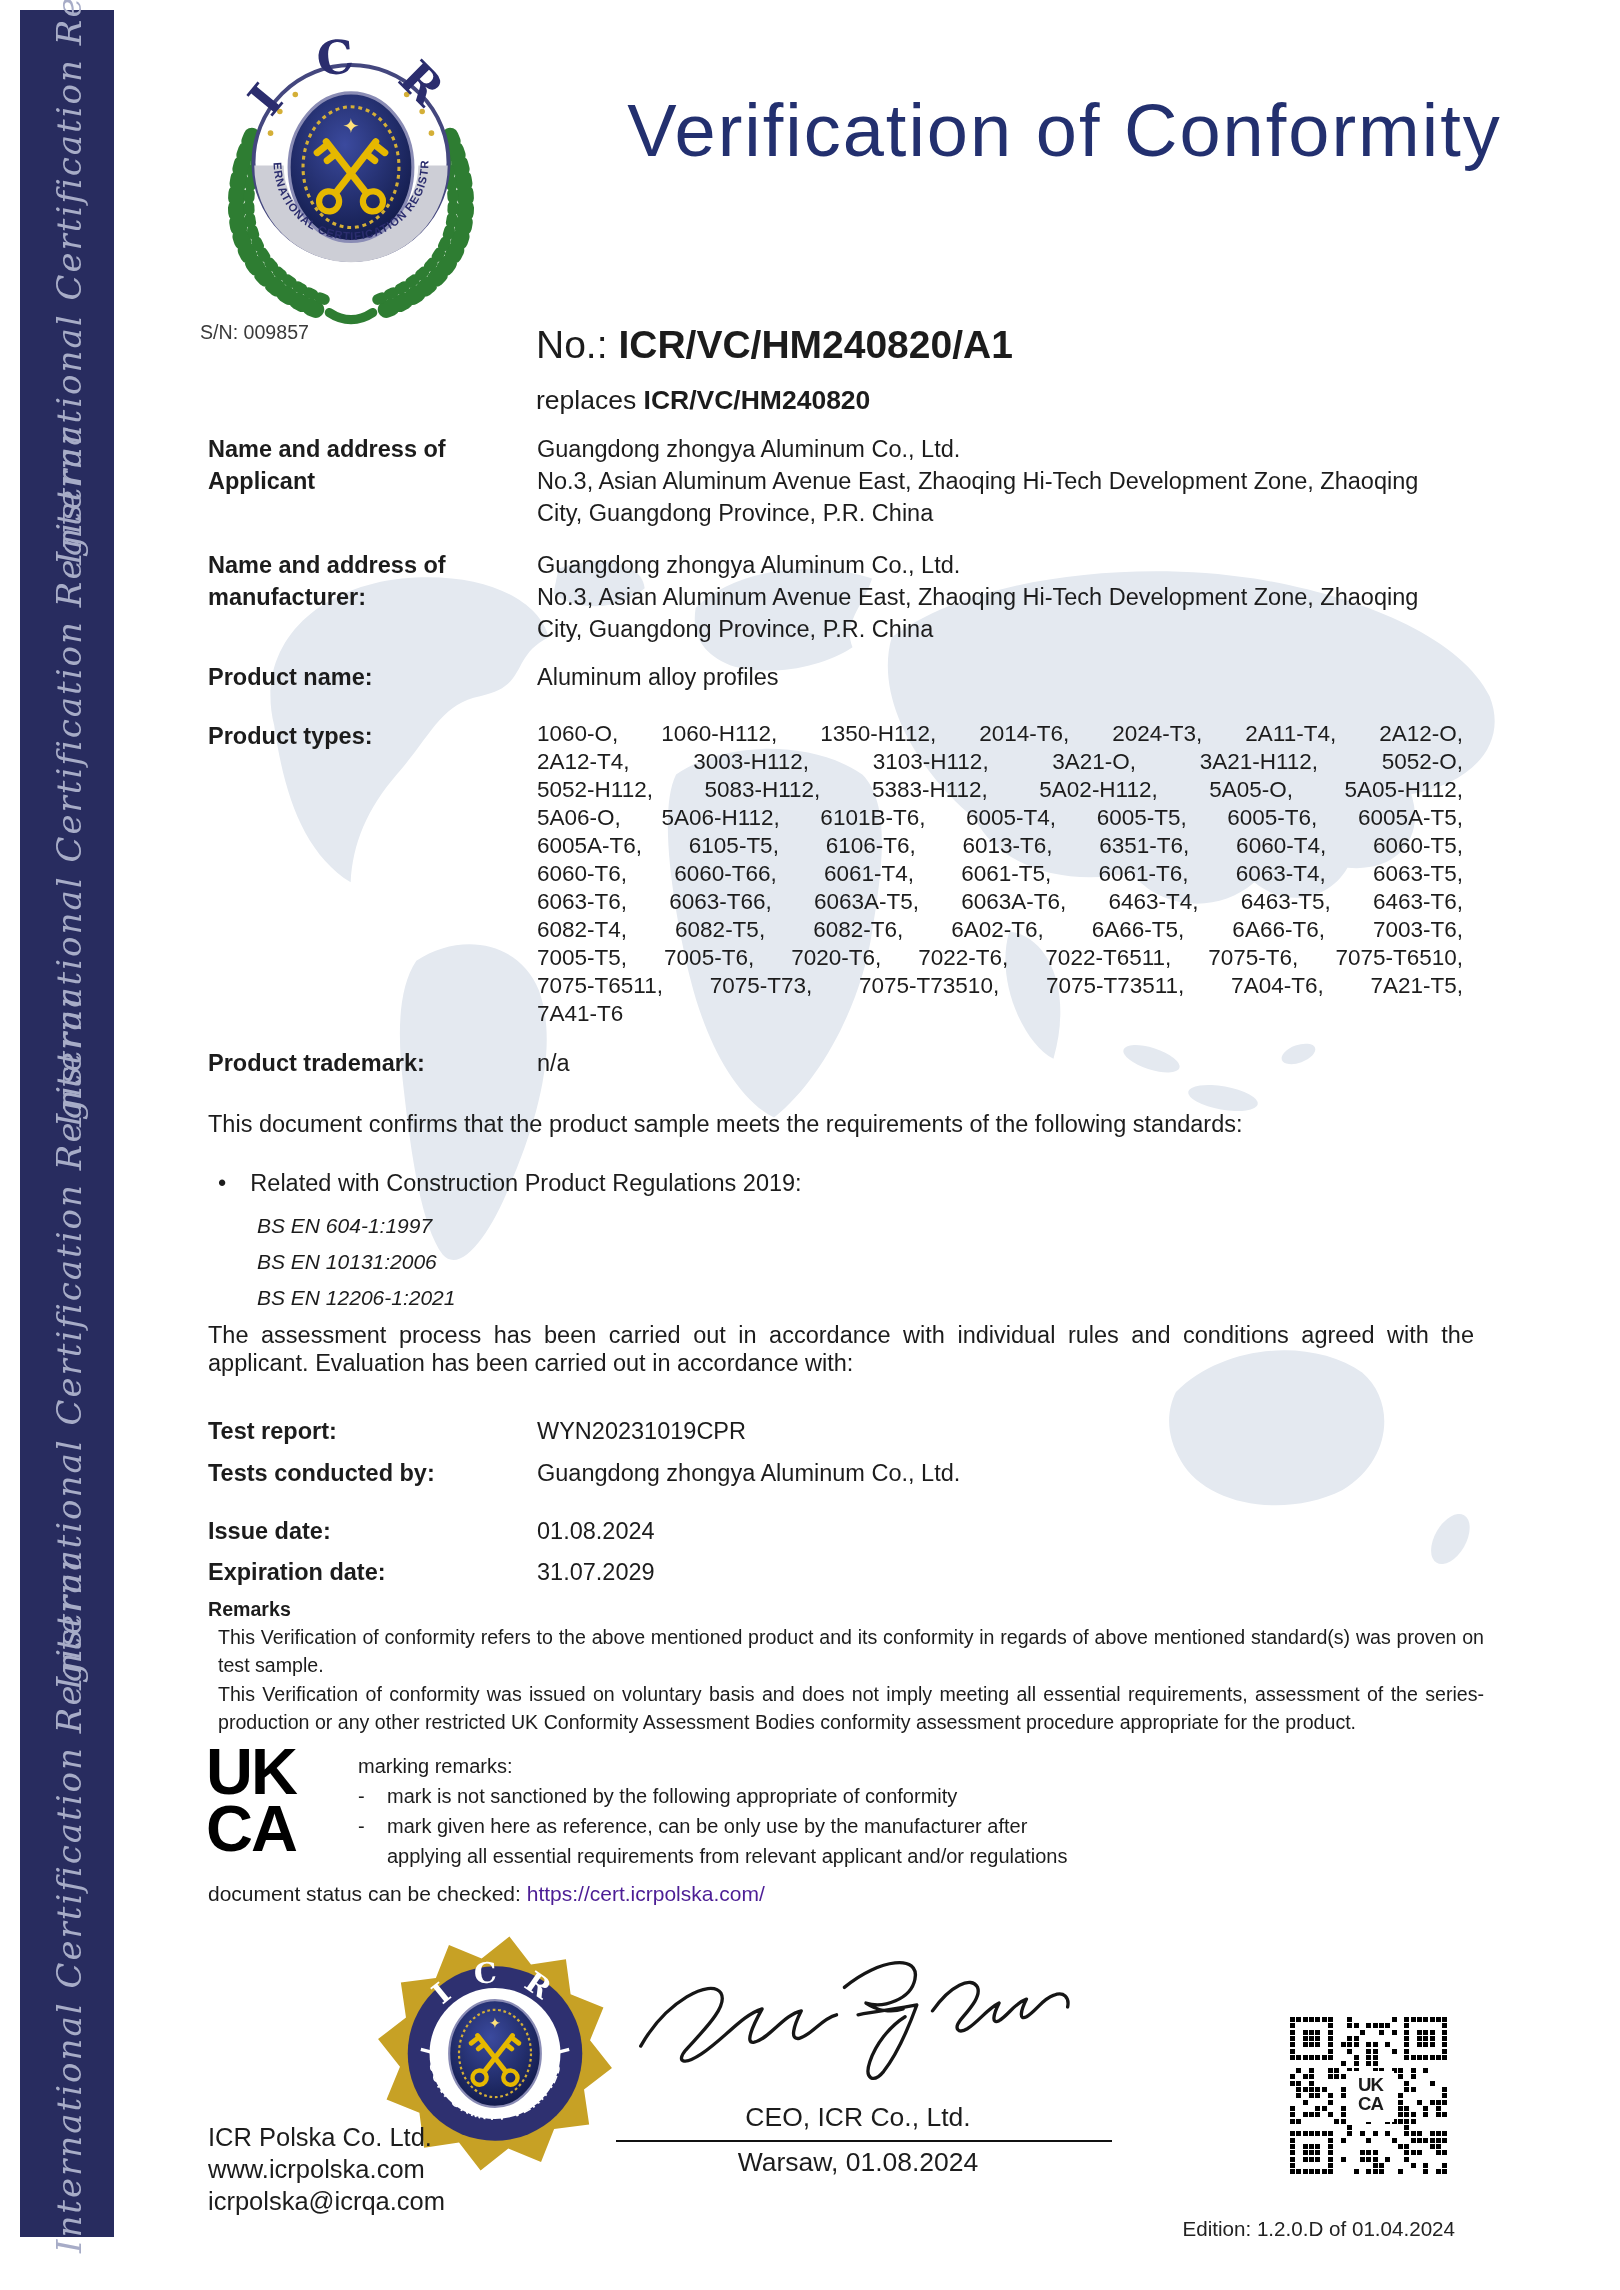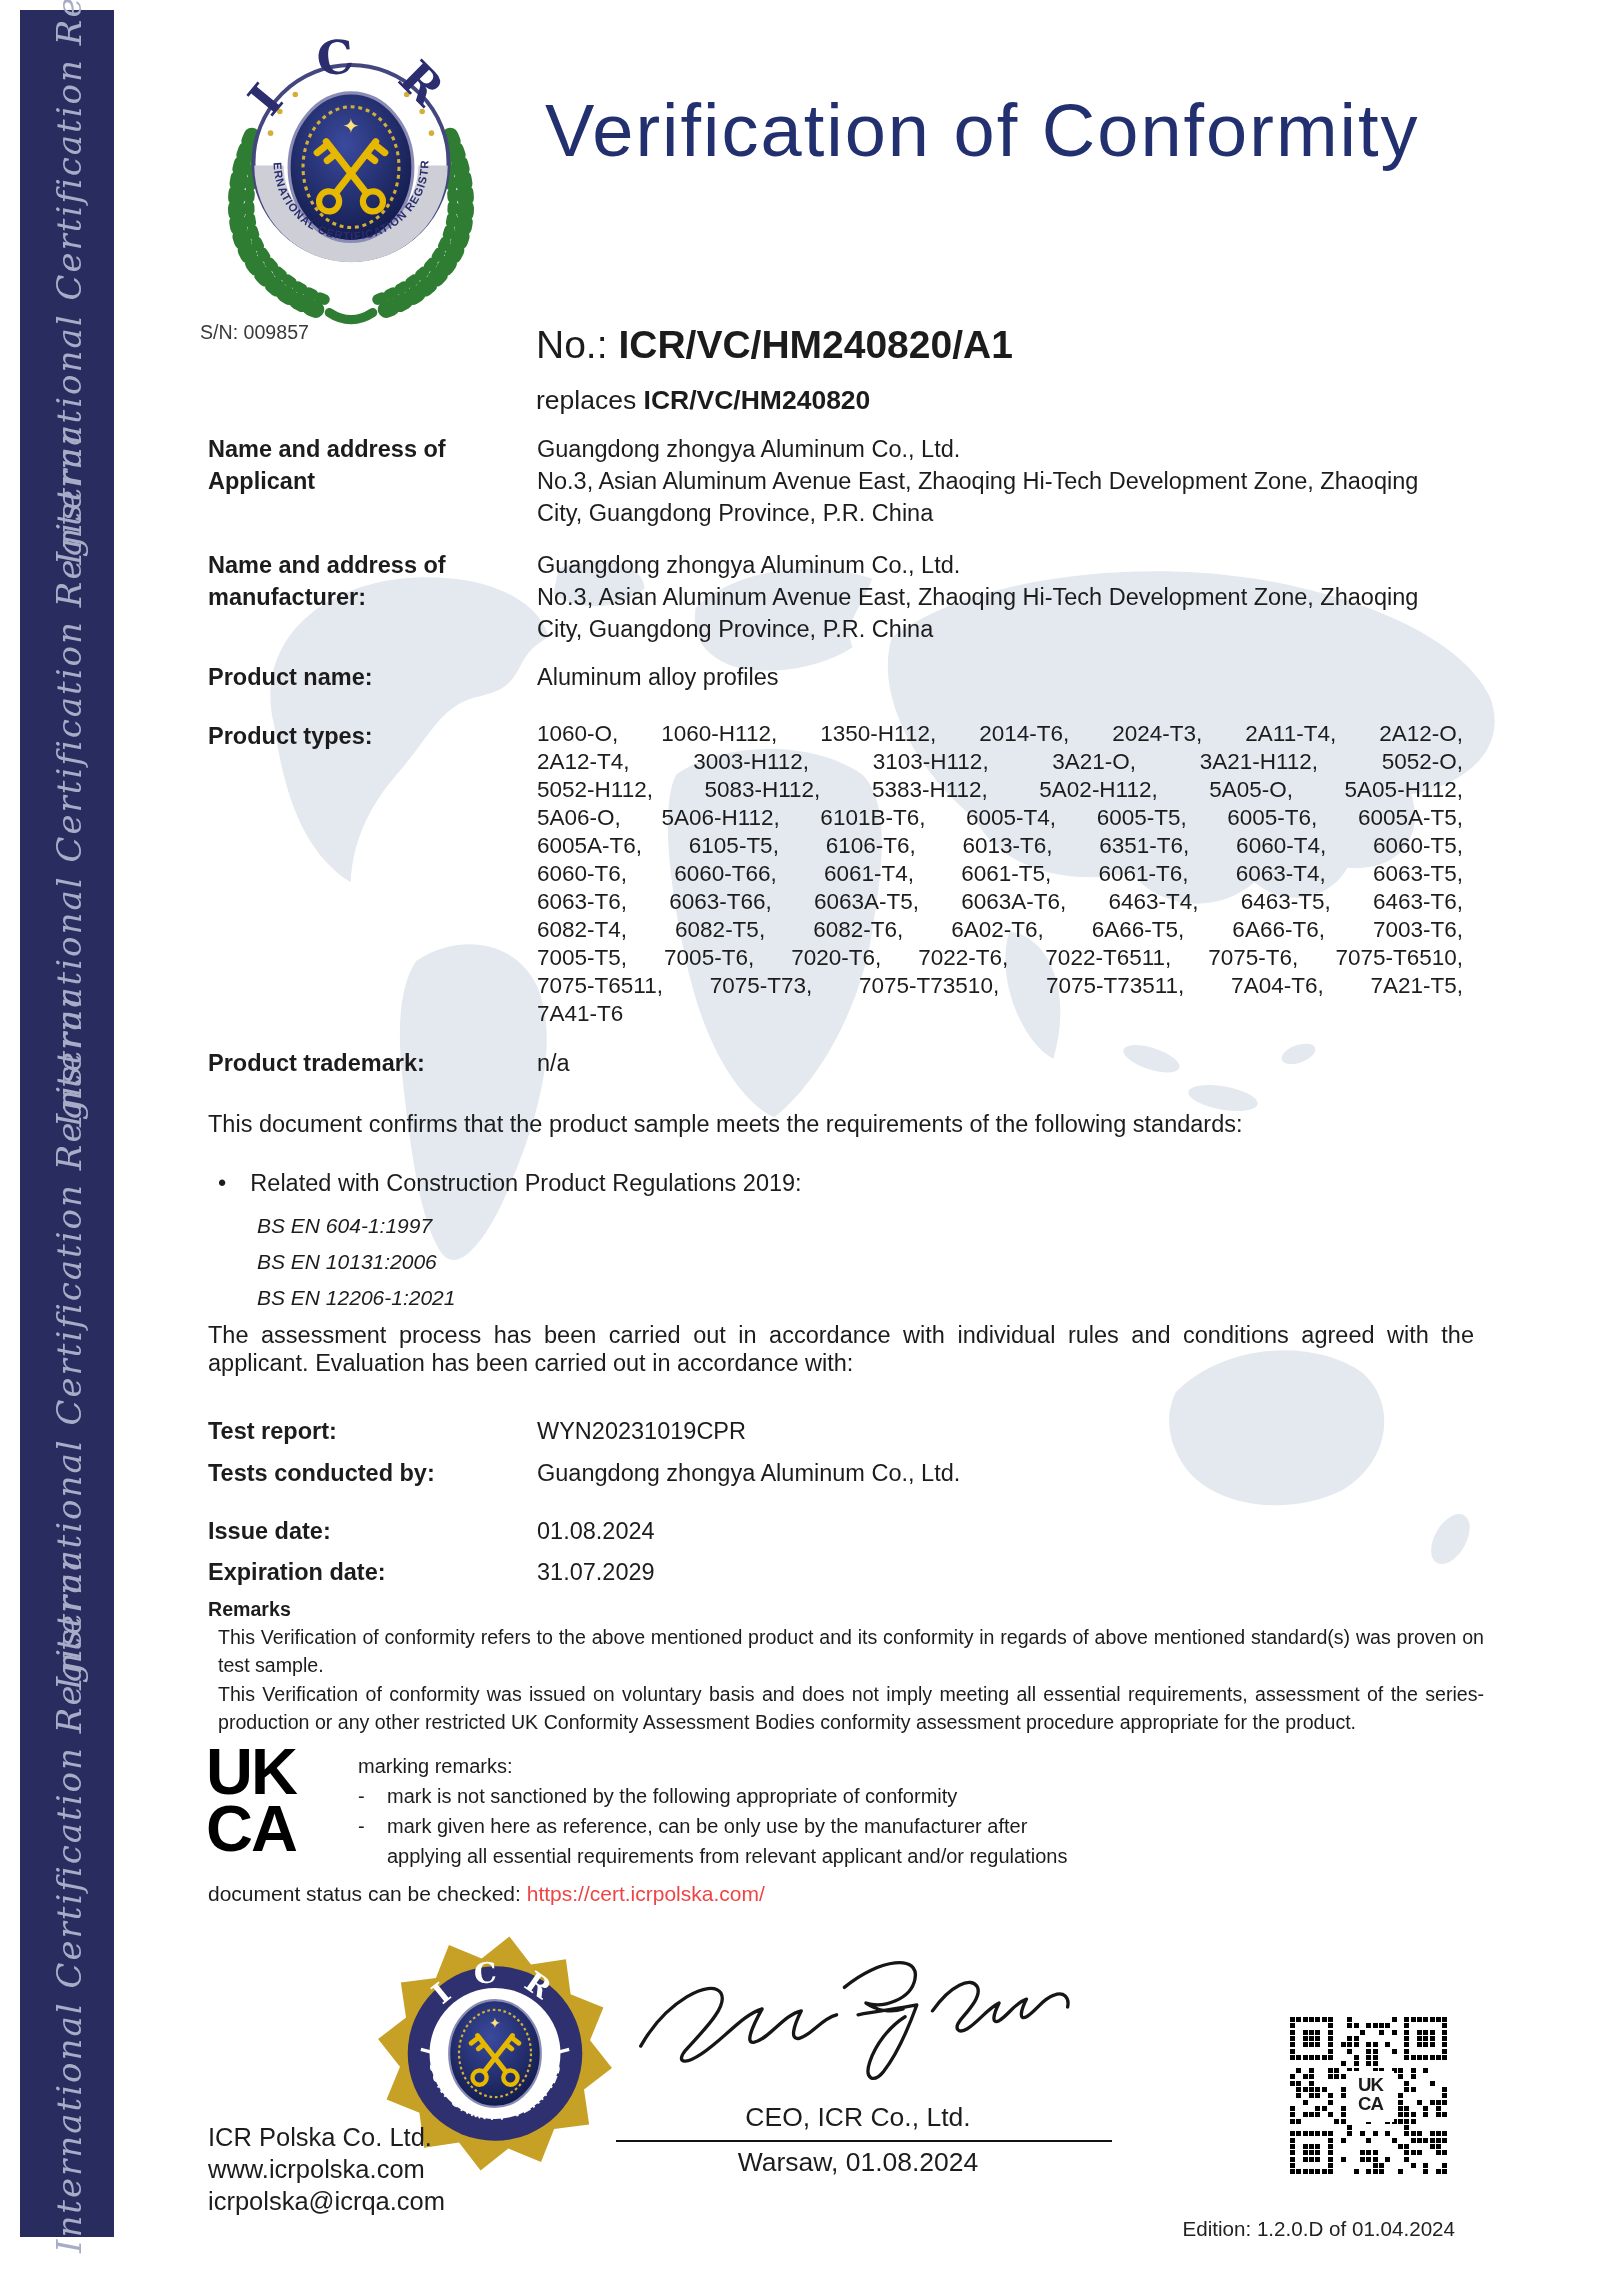--- a/index.html
+++ b/index.html
@@ -8,21 +8,21 @@
   .abs{position:absolute;}
   
   #band{left:19.6px;top:9.8px;width:94px;height:2227px;background:#282c5f;}
   .vspan{position:absolute;left:29px;transform-origin:0 0;transform:rotate(-90deg);
          white-space:nowrap;font-family:"DejaVu Serif",serif;font-style:italic;
          font-size:34px;letter-spacing:2px;color:#a7acc7;}
   
   #map{left:186px;top:549px;width:1382px;height:1098px;z-index:0;}
   .content{z-index:2;}
   
-  #title{left:545px;top:88px;width:1039px;font-size:74px;font-weight:500;letter-spacing:2px;color:#23306f;}
+  #title{left:545px;top:88px;width:1039px;font-size:74px;font-weight:500;letter-spacing:2px;color:#23306f;text-align:center;}
   #serial{left:200px;top:321px;font-size:19.6px;color:#3a3a3a;}
   #no-line{left:536px;top:323px;font-size:39px;}
   #no-line b{font-weight:700;}
   #replaces-line{left:536px;top:385px;font-size:26.5px;}
   #replaces-line b{font-weight:700;}
   
   .flabel{position:absolute;left:208px;width:323px;font-weight:700;font-size:23.5px;line-height:32px;white-space:pre-line;}
   .fvalue{position:absolute;left:537px;width:933px;font-size:23.5px;line-height:32px;}
   .types-line{font-size:22.5px;line-height:28px;text-align:justify;text-align-last:justify;}
   .types-line.last{text-align-last:left;}
@@ -212,21 +212,21 @@
     <div>CA</div>
   </div>
   <div class="abs content" style="left:358px;top:1751px;width:843px">
     <div class="mr-line">marking remarks:</div>
     <div class="mr-line"><span class="mr-dash">-</span><span>mark is not sanctioned by the following appropriate of conformity</span></div>
     <div class="mr-line"><span class="mr-dash">-</span><span>mark given here as reference, can be only use by the manufacturer after</span></div>
     <div class="mr-line mr-cont">applying all essential requirements from relevant applicant and/or regulations</div>
   </div>
 
   <div class="abs content" id="doc-status">
-    <span>document status can be checked: </span><span style="color:#ef4444">https://cert.icrpolska.com/</span>
+    <span>document status can be checked: </span><span style="color:#4c1d95">https://cert.icrpolska.com/</span>
   </div>
 
   <svg class="abs content" style="left:375px;top:1921px;width:240px;height:265px" viewBox="0 0 220 240">
     <defs>
       <radialGradient id="sealg" cx="45%" cy="35%" r="75%">
         <stop offset="0%" stop-color="#3b4a9e"></stop>
           <stop offset="100%" stop-color="#0d1540"></stop>
       </radialGradient>
       <path id="sealTop" d="M 45,120 A 65,65 0 0 1 175,120" fill="none"></path>
       <path id="sealBot" d="M 49,120 A 61,61 0 0 0 171,120" fill="none"></path>

